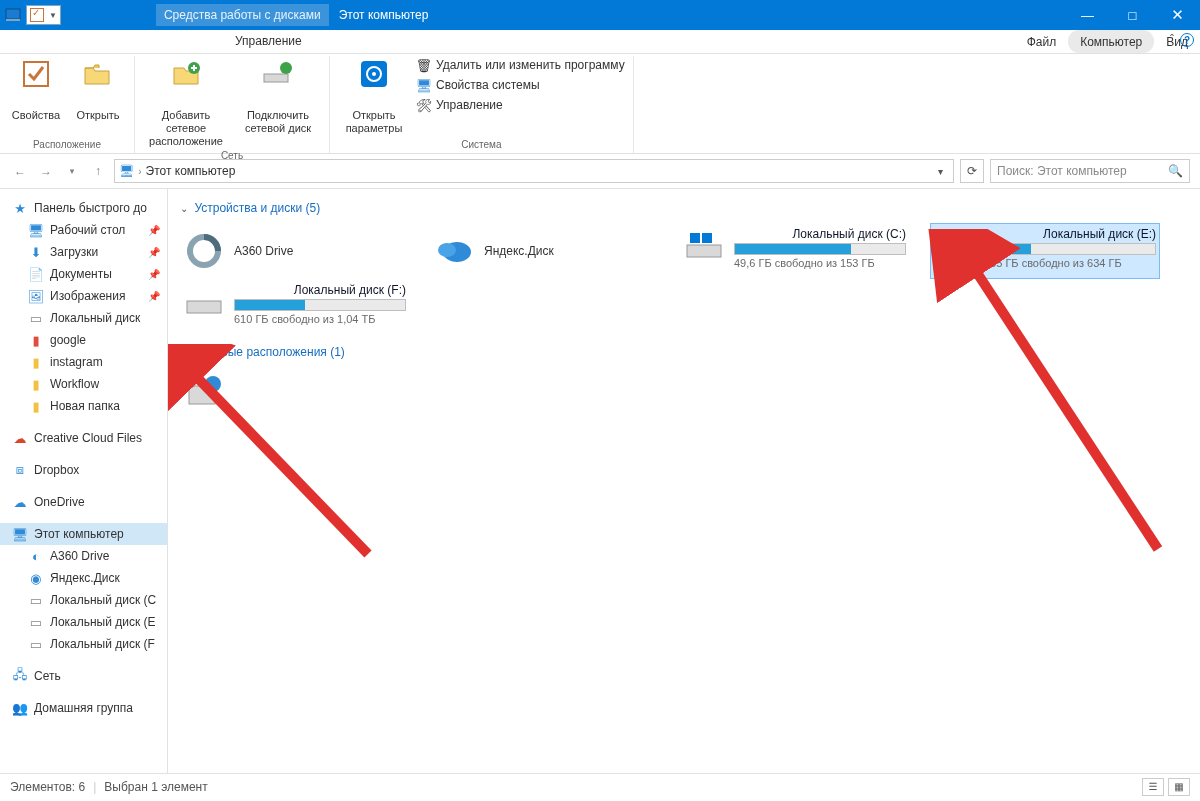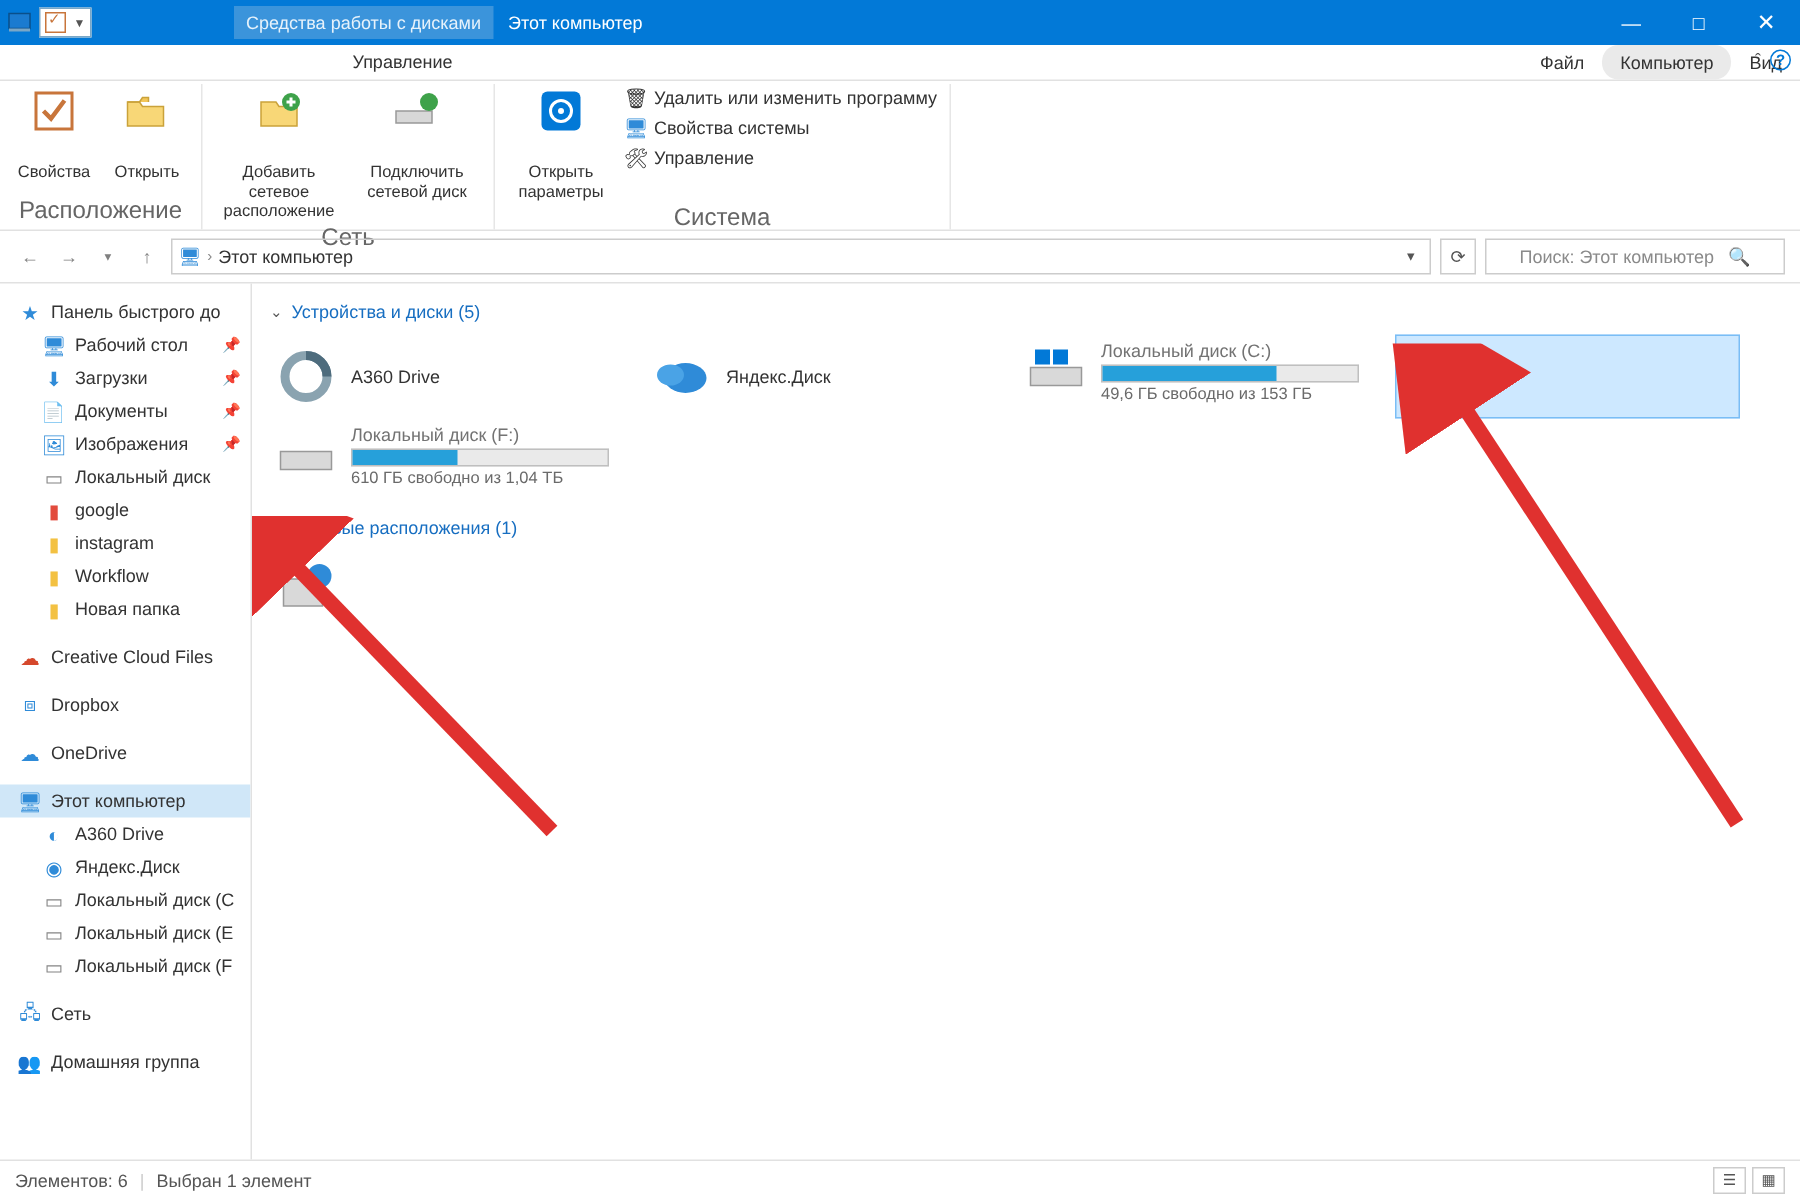--- a/index.html
+++ b/index.html
@@ -22,58 +22,58 @@
 .tabs { height: 24px; background: #fff; display: flex; align-items: stretch; border-bottom: 1px solid #e1e1e1; position: relative; justify-content: flex-end; }
 .tabs .tab { padding: 4px 12px; color: #333; line-height: 16px; }
 .tabs .tab.active { background: #eaeaea; border-radius: 11px; }
 .tabs .right { position: absolute; right: 6px; top: 3px; display:flex; gap:6px; align-items:center; }
 .tabs .mgmt { position:absolute; left:235px; top:4px; color:#333;}
 
 
 .ribbon { height: 100px; background: #fff; border-bottom: 1px solid #e1e1e1; display: flex; padding-top:2px;}
 .rgroup { display: flex; flex-direction: column; align-items: center; border-right: 1px solid #e6e6e6; padding: 0 8px; }
 .rgroup .items { display: flex; gap: 6px; flex:1; align-items:flex-start; }
-.rgroup .glabel { font-size: 16px; color: #666; padding: 2px 0 3px 0; }
+.rgroup .glabel { font-size: 10px; color: #666; padding: 2px 0 3px 0; }
 .rbtn { display: flex; flex-direction: column; align-items: center; width: 56px; text-align: center; padding-top: 2px; gap: 17px; }
 .rbtn.w70 { width: 72px; }
 .rbtn.w80 { width: 86px; }
 .rbtn .ico { width: 32px; height: 32px; display: flex; align-items: center; justify-content: center; font-size: 26px; margin-bottom: 2px; }
 .rbtn .lab { font-size: 11px; color: #333; line-height: 13px; }
 .rsmall { display:flex; flex-direction:column; gap:2px; padding-top:0;}
 .rsmall .row { display:flex; align-items:center; gap:4px; font-size:11px; color:#333; white-space:nowrap; padding:1px 0;}
 .rsmall .row .si { width:16px; height:16px; display:flex; align-items:center; justify-content:center; font-size:13px; }
 
 
 .addr { height: 35px; display: flex; align-items: center; gap: 6px; padding: 0 10px; border-bottom: 1px solid #e1e1e1; }
 .addr .navarrow { width: 20px; color: #808080; text-align:center; }
 .addr .bc { flex: 1; border: 1px solid #ccc; height: 24px; display: flex; align-items: center; padding: 0 4px; gap:4px;}
 .addr .bc .seg { font-size: 12px; color: #333; }
 .addr .bc .drop { margin-left: auto; color:#555; font-size:10px; padding:0 6px;}
 .addr .refresh { width: 24px; height: 24px; border: 1px solid #ccc; display:flex; align-items:center; justify-content:center; color:#555; }
-.addr .search { width: 200px; height: 24px; border: 1px solid #ccc; display:flex; align-items:center; padding:0 22px; color:#8a8a8a; justify-content:space-between;}
+.addr .search { width: 200px; height: 24px; border: 1px solid #ccc; display:flex; align-items:center; padding:0 6px; color:#8a8a8a; justify-content:space-between;}
 
 
 .body { display: flex; height: 584px; }
 .nav { width: 168px; border-right: 1px solid #e1e1e1; padding: 8px 0 0 0; overflow:hidden;}
 .nav .item { display: flex; align-items: center; gap: 6px; padding: 3px 0 3px 12px; color: #333; font-size: 12px; white-space: nowrap; }
 .nav .item.indent { padding-left: 28px; }
 .nav .item.selected { background: #d0e7f8; }
 .nav .sep { height: 10px; }
 .nav .ico { width: 16px; height: 16px; display:flex; align-items:center; justify-content:center; font-size:13px;}
 .nav .pin { margin-left:auto; margin-right:6px; color:#999; font-size:10px;}
 
 .content { flex:1; padding: 8px 12px; position: relative;}
 .grp-hdr { display:flex; align-items:center; gap:6px; color:#176ec1; font-size:13px; margin:4px 0 8px 0;}
 .grp-hdr .chev { font-size:10px; color:#555;}
 .drives { display:flex; flex-wrap:wrap; gap: 0 20px;}
 .drive { width: 230px; height: 56px; display:flex; gap:10px; padding:4px; align-items:flex-start;}
 .drive.selected { background:#cde8ff; border:1px solid #7abdf5; padding:3px;}
 .drive .dico { width:40px; height:40px; display:flex; align-items:center; justify-content:center; font-size:30px;}
 .drive .dinfo { flex:1; }
-.drive .dname { font-size:12px; color:#737373; margin-bottom:2px;}
+.drive .dname { font-size:12px; color:#0f172a; margin-bottom:2px;text-align:right;}
 .drive .bar { height:12px; background:#eaeaea; border:1px solid #bfbfbf; margin-bottom:2px; position:relative;}
 .drive .bar .fill { position:absolute; top:0; left:0; bottom:0; background:#26a0da;}
 .drive .dfree { font-size:11px; color:#6a6a6a;}
 .simpledrive { width:230px; display:flex; align-items:center; gap:10px; padding:4px;}
 .simpledrive .dico { width:40px; height:40px; display:flex; align-items:center; justify-content:center;}
 .simpledrive .dname { font-size:12px; color:#333;}
 
 
 .arrow { position:absolute; pointer-events:none; }
 
@@ -364,20 +364,27 @@
           <div class="dfree">49,6 ГБ свободно из 153 ГБ</div>
         </div>
       </div>
 
       <div class="drive selected">
         <div class="dico">
             <svg width="40" height="40">
               <rect x="3" y="18" width="34" height="12" fill="#d9d9d9" stroke="#999"></rect>
             </svg>
           </div>
+        <div class="dinfo">
+          <div class="dname">Локальный диск (E:)</div>
+          <div class="bar">
+              <div class="fill" style="width:27%"></div>
+            </div>
+          <div class="dfree">465 ГБ свободно из 634 ГБ</div>
+        </div>
       </div>
 
       <div class="drive">
         <div class="dico">
             <svg width="40" height="40">
               <rect x="3" y="18" width="34" height="12" fill="#d9d9d9" stroke="#999"></rect>
             </svg>
           </div>
         <div class="dinfo">
           <div class="dname">Локальный диск (F:)</div>

